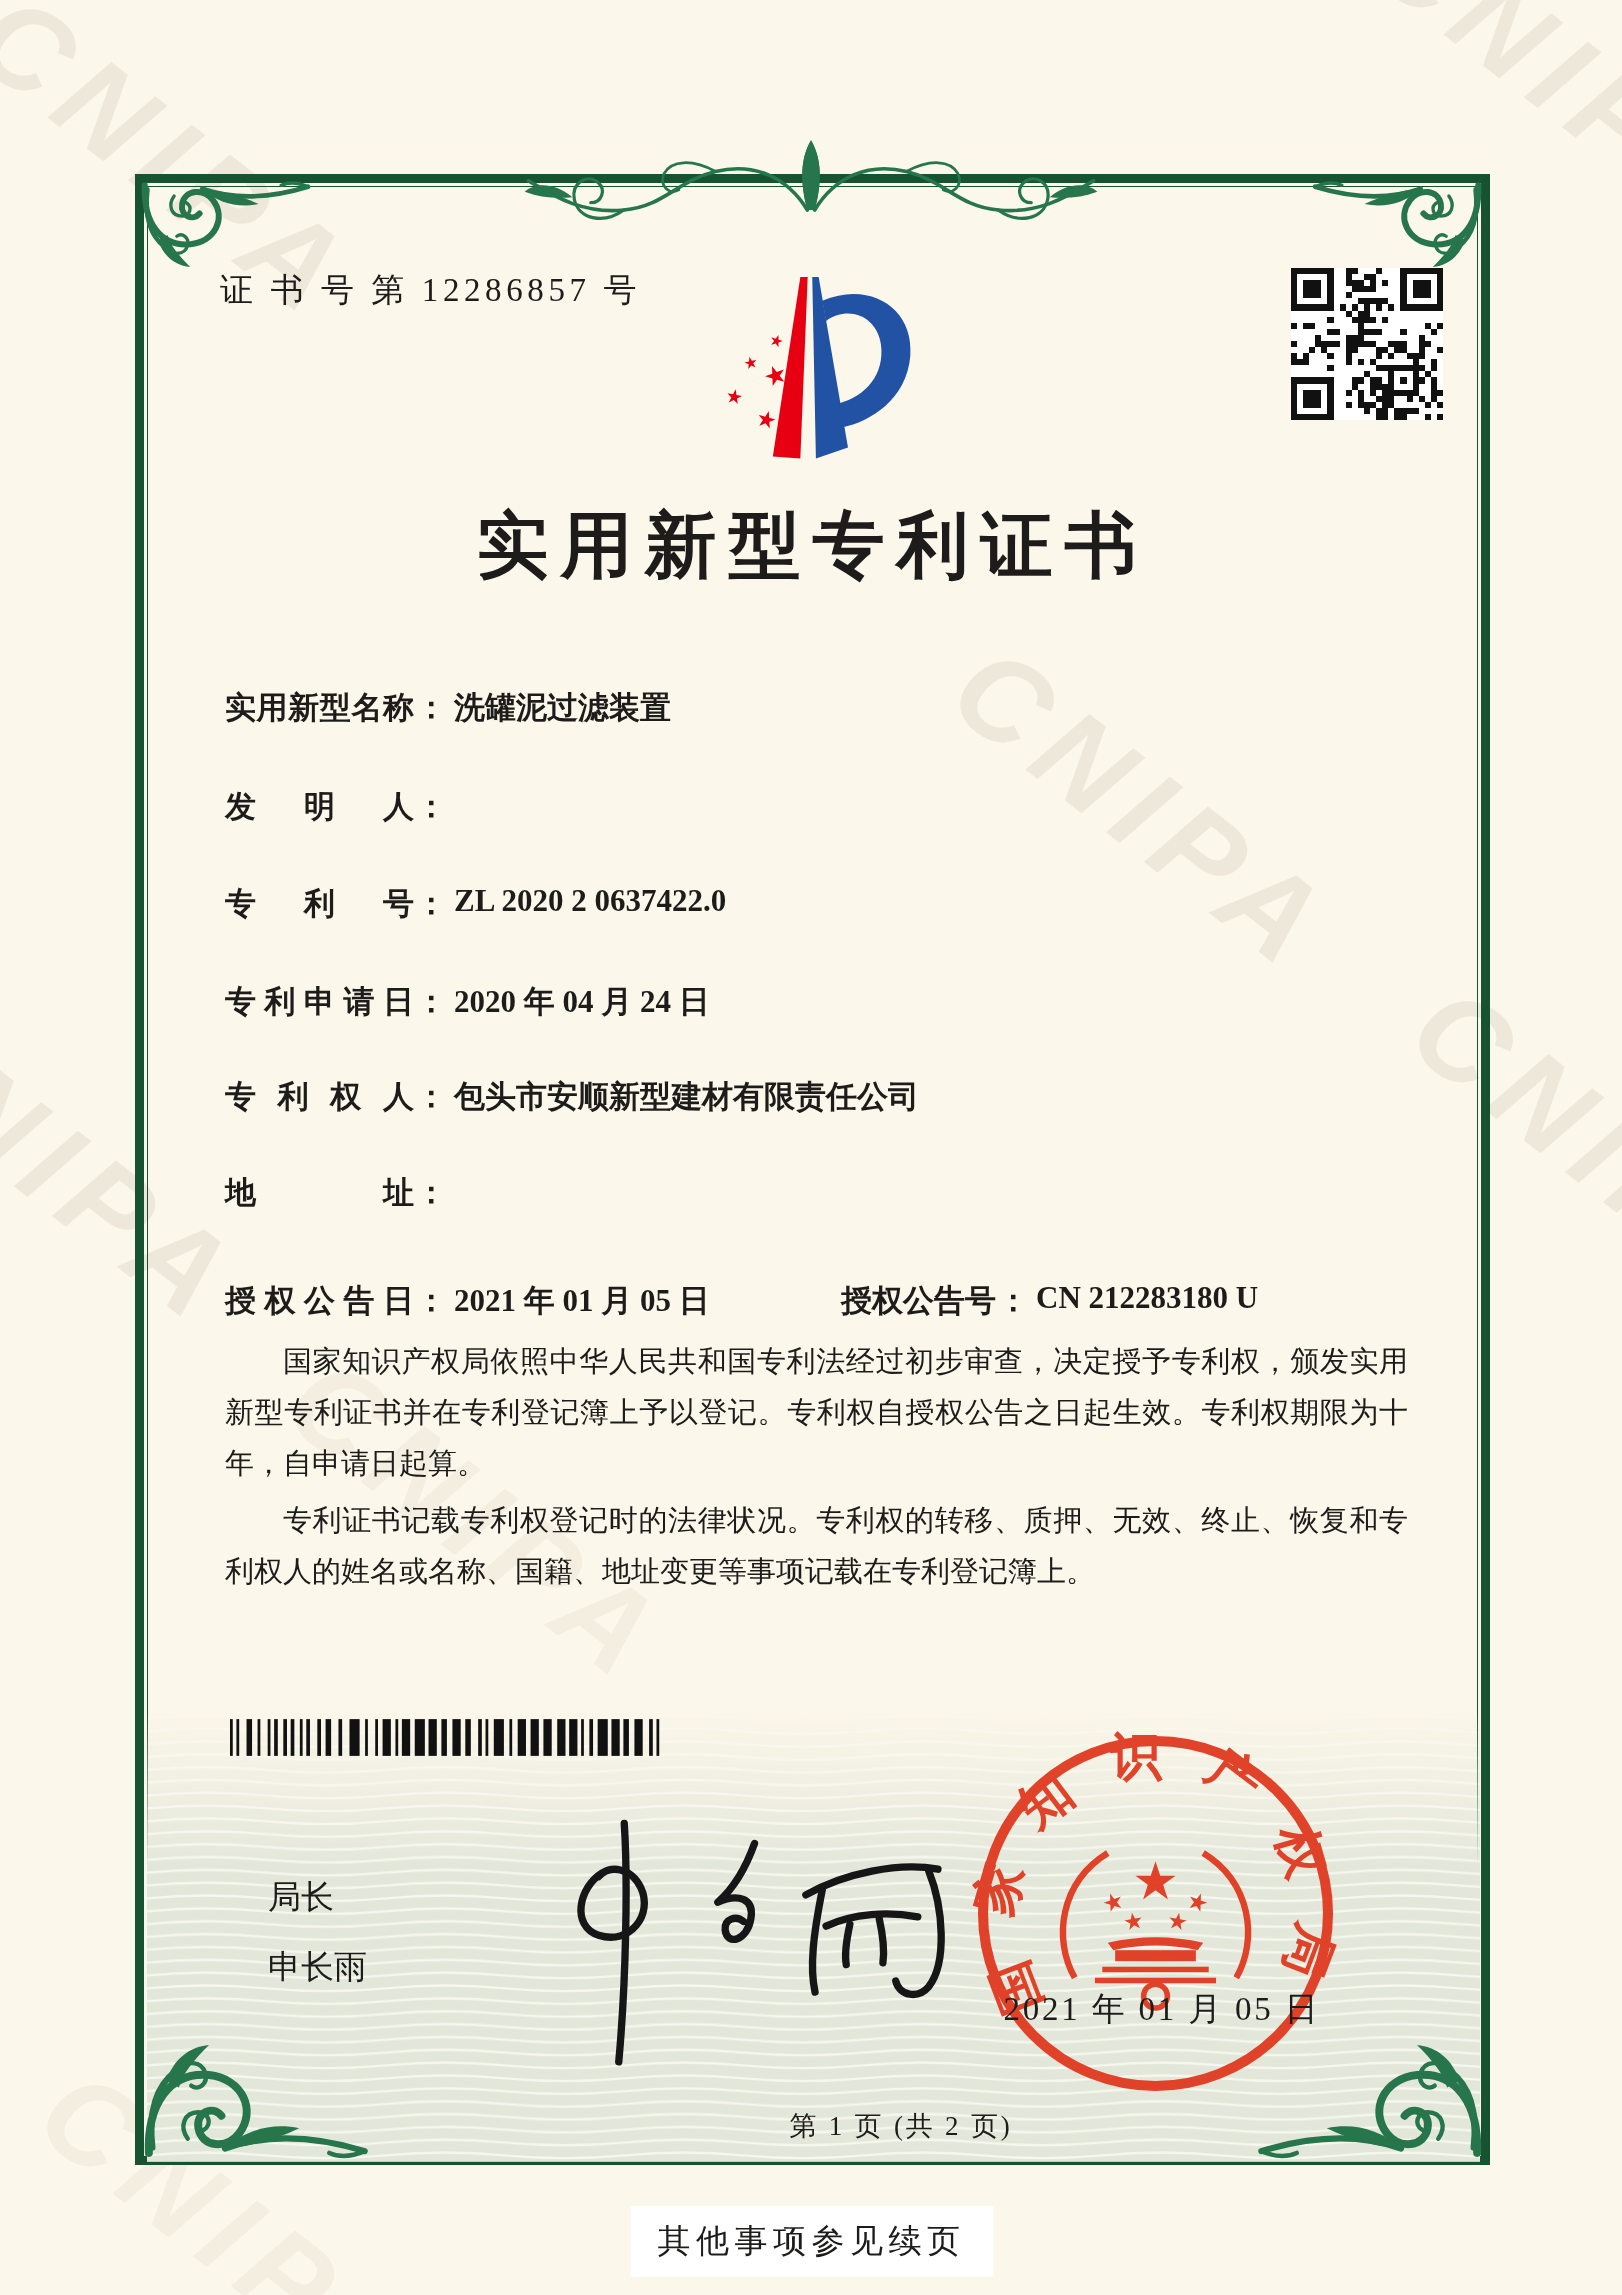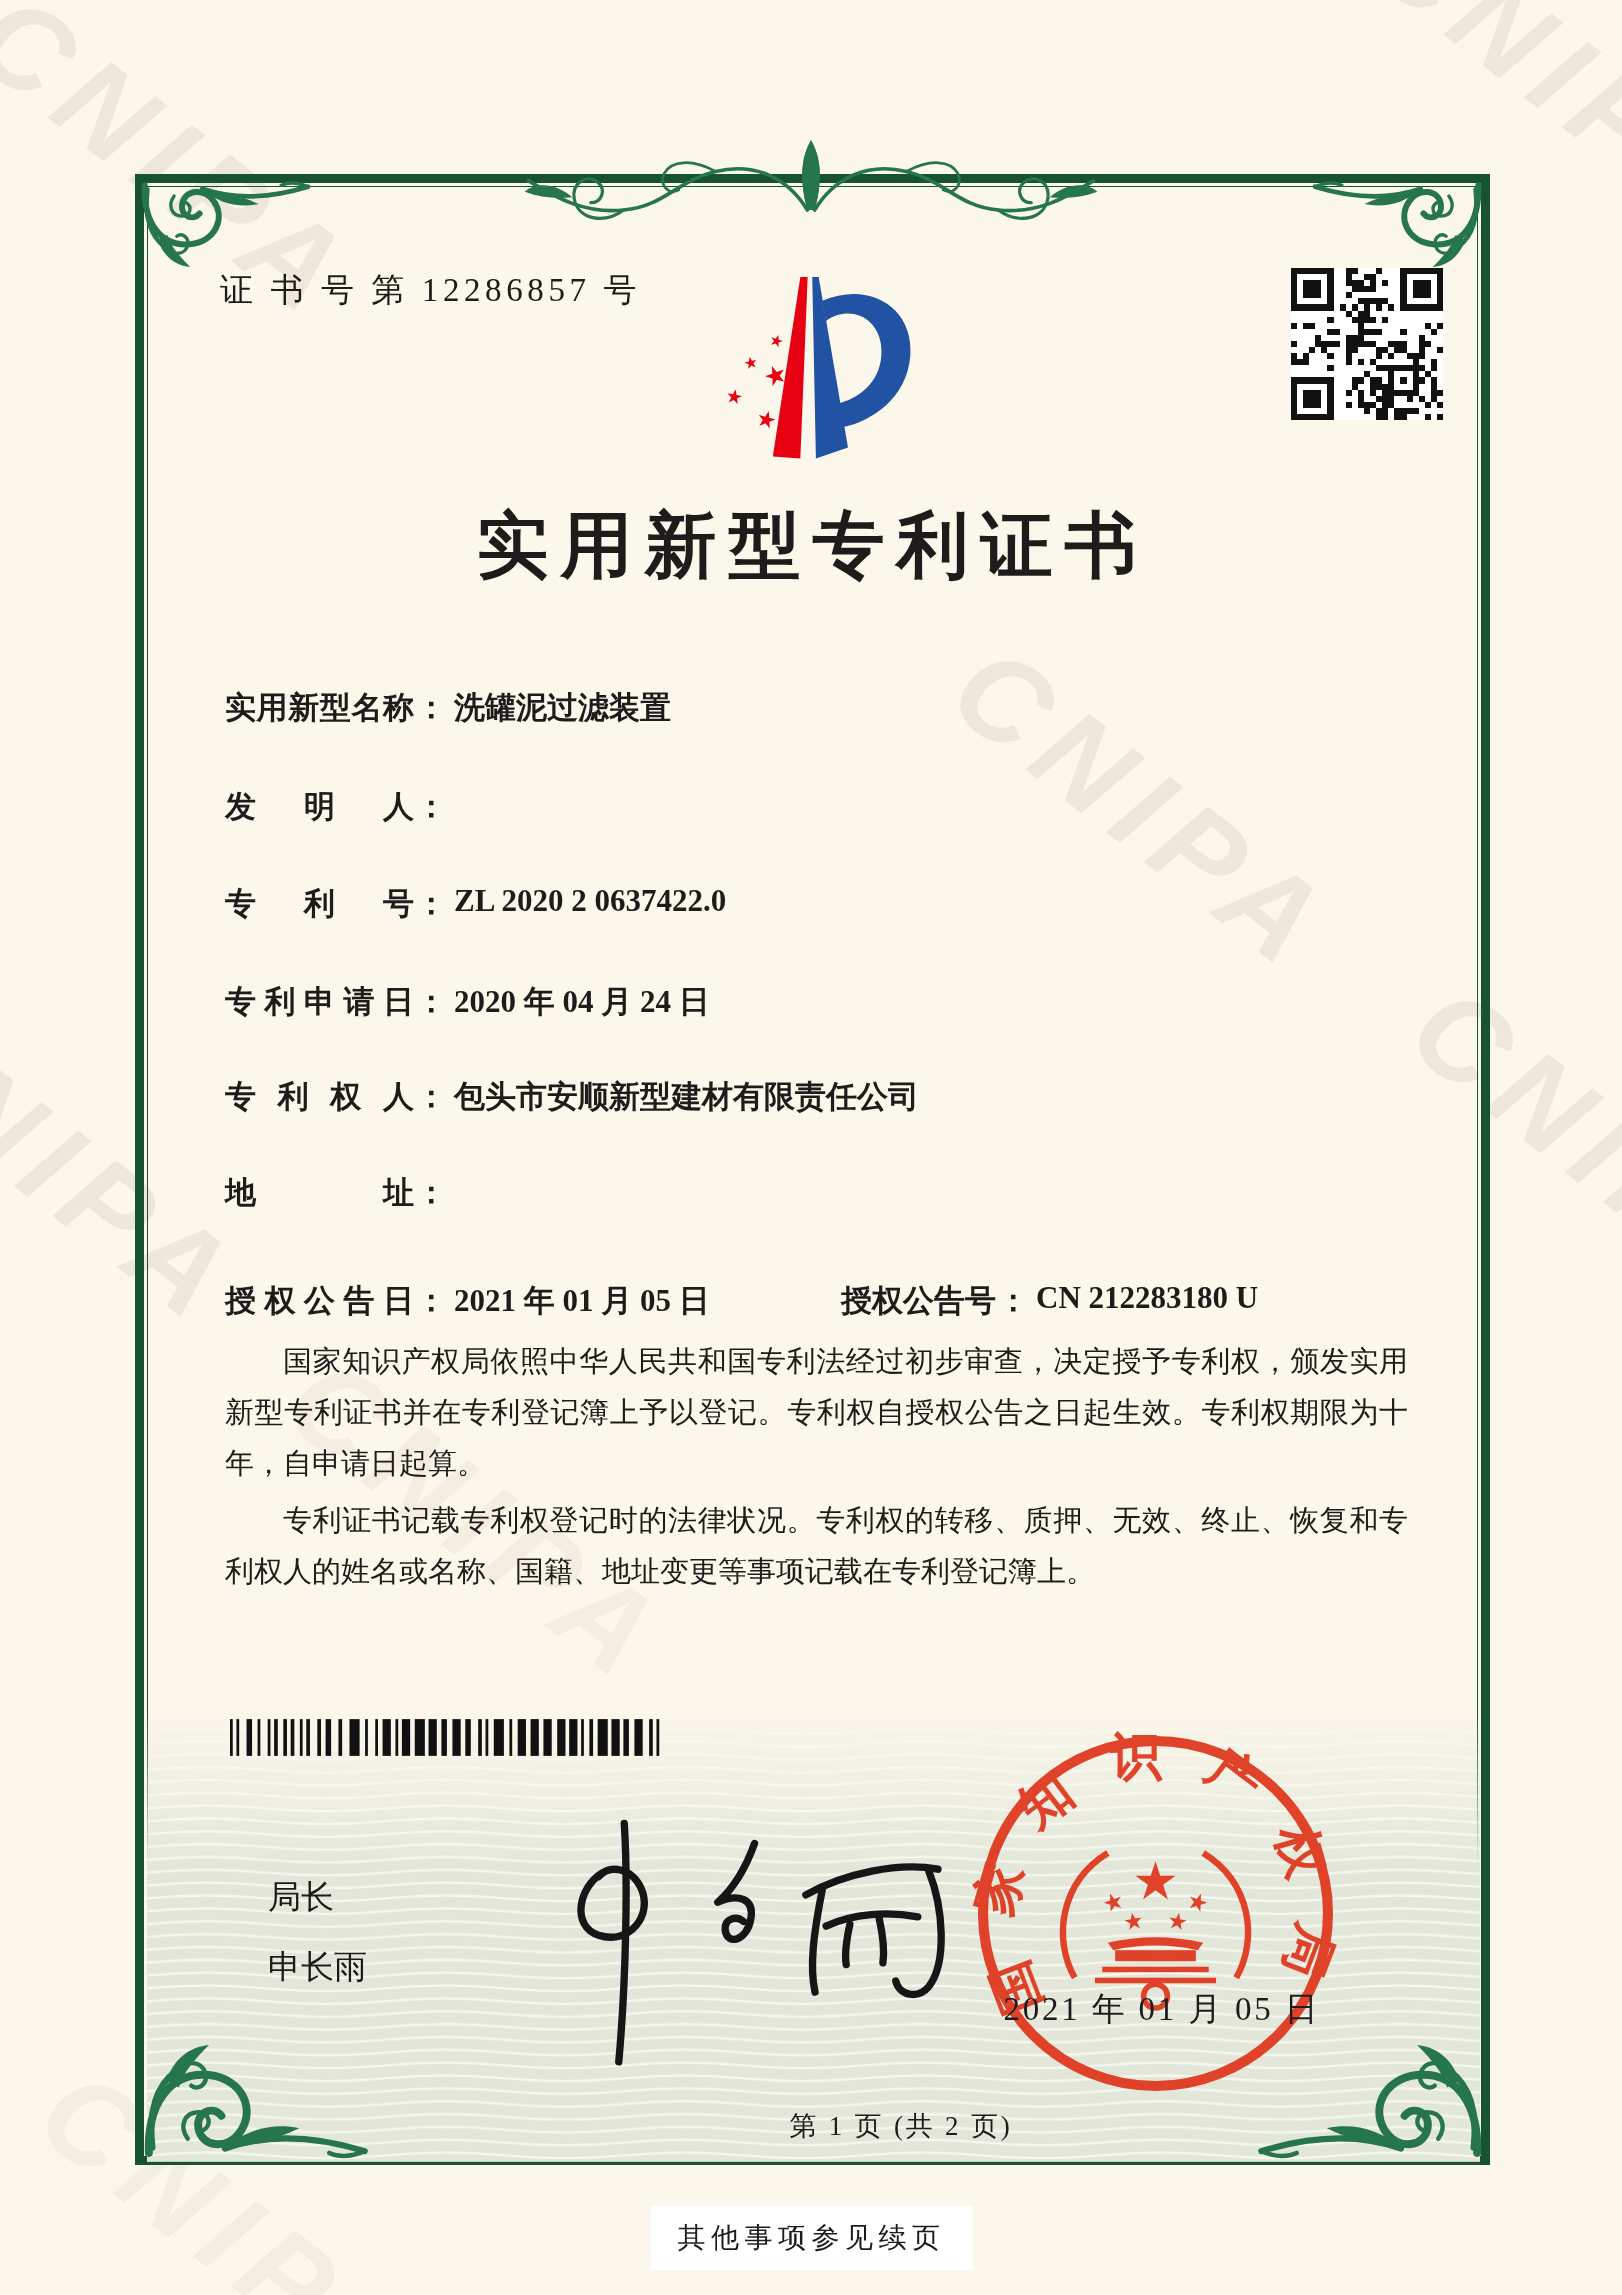--- a/index.html
+++ b/index.html
@@ -40,21 +40,21 @@
   .paras p{margin:0;text-indent:2em;}
   .paras p+p{margin-top:5.5px;}
 
   .officer{left:268px;font-size:33px;z-index:2;
            font-family:"Liberation Sans","DejaVu Sans",sans-serif;font-weight:500;}
   .o1{top:1875px;} .o2{top:1945px;}
 
   .pageno{left:135px;width:1486px;top:2108px;text-align:center;font-size:27px;
           letter-spacing:2.8px;z-index:2;padding-left:23px;}
   .footnote{left:50%;transform:translateX(-50%);top:2206px;background:#ffffff;
-            padding:13px 27.5px;font-size:28px;letter-spacing:5.5px;z-index:2;}
+            padding:13px 27.5px;font-size:33px;letter-spacing:5.5px;z-index:2;}
 
   .sealdate{left:992px;top:1987px;width:340px;text-align:center;font-size:33px;
             letter-spacing:2.8px;z-index:4;font-weight:500;}
 
   
   .orn-s{stroke:var(--orn-green,#27754b);fill:none;stroke-linecap:round;}
   .orn-f{fill:var(--orn-green,#27754b);}
   .sealink{fill:var(--seal-red,#e03a20);}
   .sealstroke{stroke:var(--seal-red,#e03a20);fill:none;}
   .sig{stroke:#161616;fill:none;stroke-width:8;stroke-linecap:round;stroke-linejoin:round;}

